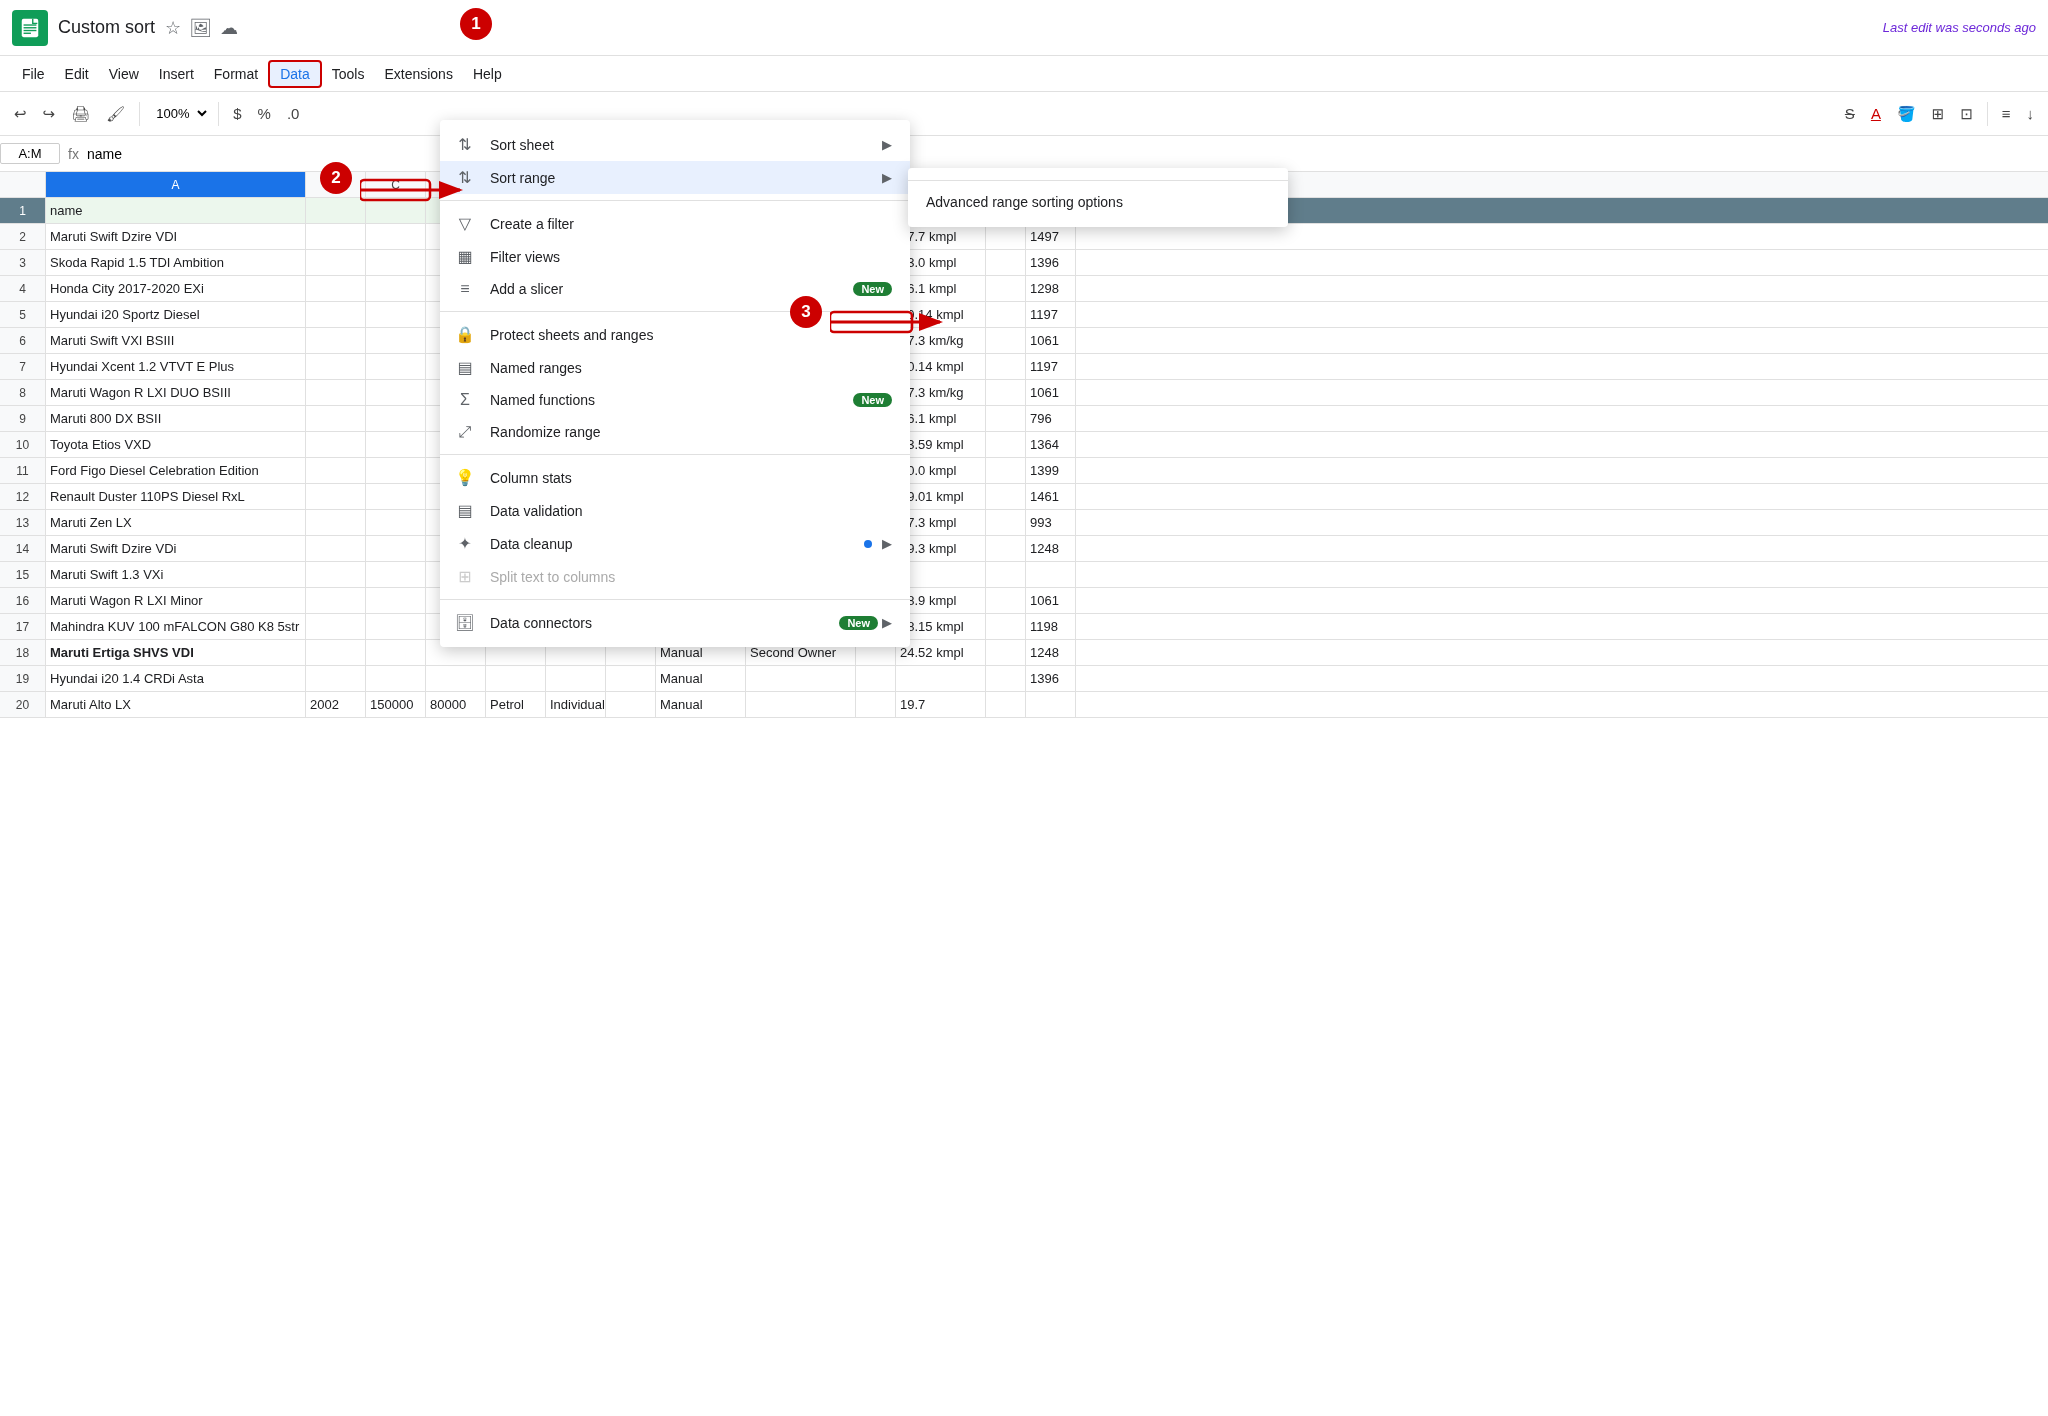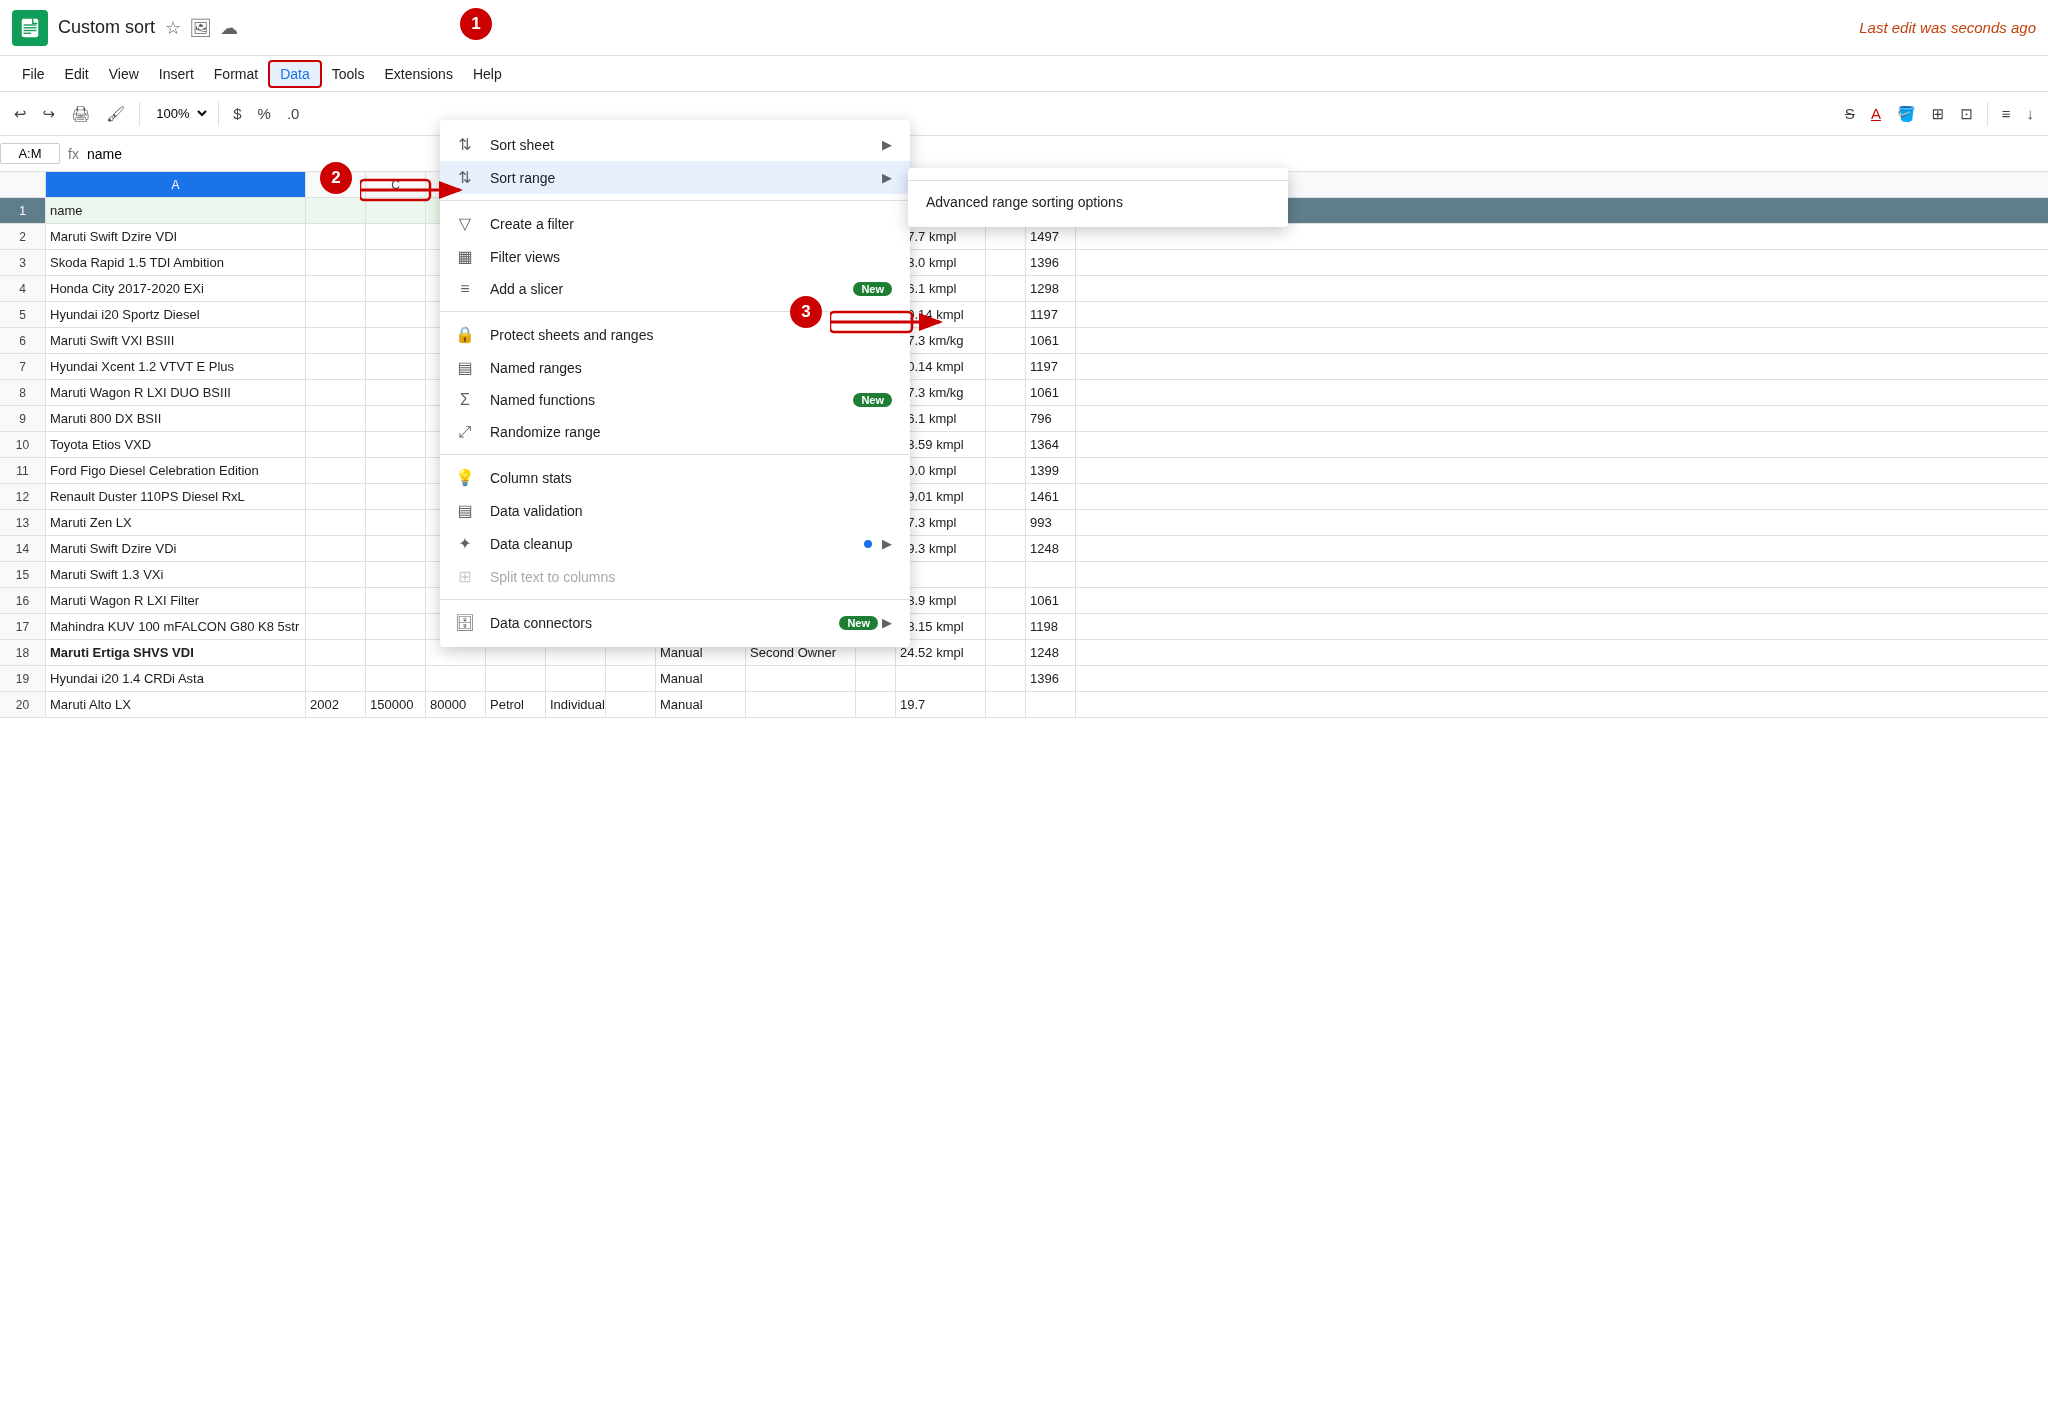--- a/index.html
+++ b/index.html
@@ -309,21 +309,21 @@
       <rect x="5" y="17" width="8" height="1.5" fill="#0F9D58"></rect>
       <path d="M15 2v5h5" stroke="#0F9D58" stroke-width="1.5" fill="none"></path>
     </svg>
   </div>
   <span id="doc-title" style="font-size:18px;color:#202124;font-weight:400;margin-right:10px;">Custom sort</span>
   <div id="title-icons" style="display:flex;gap:8px;align-items:center;color:#5f6368;font-size:18px;">
     <span>☆</span>
     <span>🖼</span>
     <span>☁</span>
   </div>
-  <span id="last-edit" style="margin-left:auto;color:#c2410c;font-size:15px;font-style:italic;">Last edit was seconds ago</span>
+  <span id="last-edit" style="margin-left:auto;color:#6d28d9;font-size:13px;font-style:italic;">Last edit was seconds ago</span>
 </div>
 
 <div id="menu-bar">
   <span class="menu-item">File</span>
   <span class="menu-item">Edit</span>
   <span class="menu-item">View</span>
   <span class="menu-item">Insert</span>
   <span class="menu-item">Format</span>
   <span class="menu-item active">Data</span>
   <span class="menu-item">Tools</span>
@@ -634,21 +634,21 @@
         <div class="data-cell" style="width:90px;">Manual</div>
         <div class="data-cell" style="width:110px;">Second Owner</div>
         <div class="data-cell" style="width:40px;"></div>
         <div class="data-cell" style="width:90px;"></div>
         <div class="data-cell" style="width:40px;"></div>
         <div class="data-cell" style="width:50px;"></div>
       </div>
 
     <div class="sheet-row">
         <div class="row-num-cell">16</div>
-        <div class="data-cell" style="width:260px;min-width:260px;">Maruti Wagon R LXI Filter</div>
+        <div class="data-cell" style="width:260px;min-width:260px;">Maruti Wagon R LXI Minor</div>
         <div class="data-cell" style="width:60px;"></div>
         <div class="data-cell" style="width:60px;"></div>
         <div class="data-cell" style="width:60px;"></div>
         <div class="data-cell" style="width:60px;"></div>
         <div class="data-cell" style="width:60px;"></div>
         <div class="data-cell" style="width:50px;"></div>
         <div class="data-cell" style="width:90px;">Manual</div>
         <div class="data-cell" style="width:110px;">Second Owner</div>
         <div class="data-cell" style="width:40px;"></div>
         <div class="data-cell" style="width:90px;">18.9 kmpl</div>

